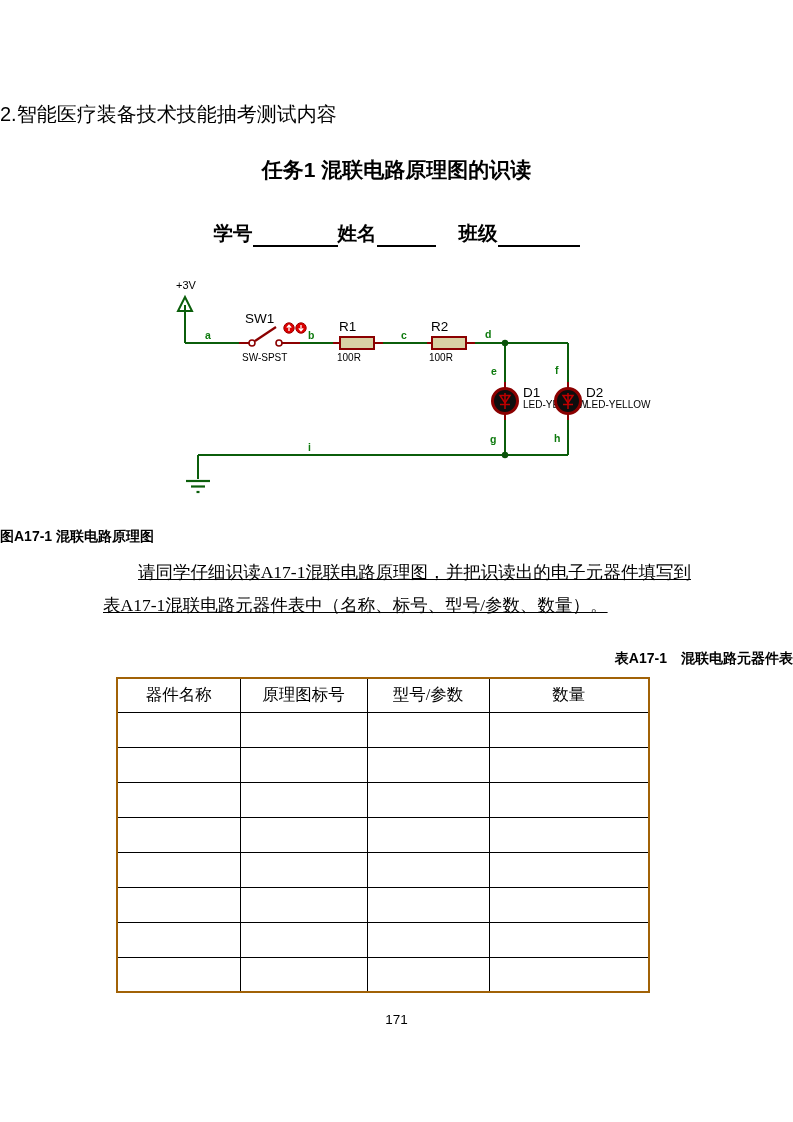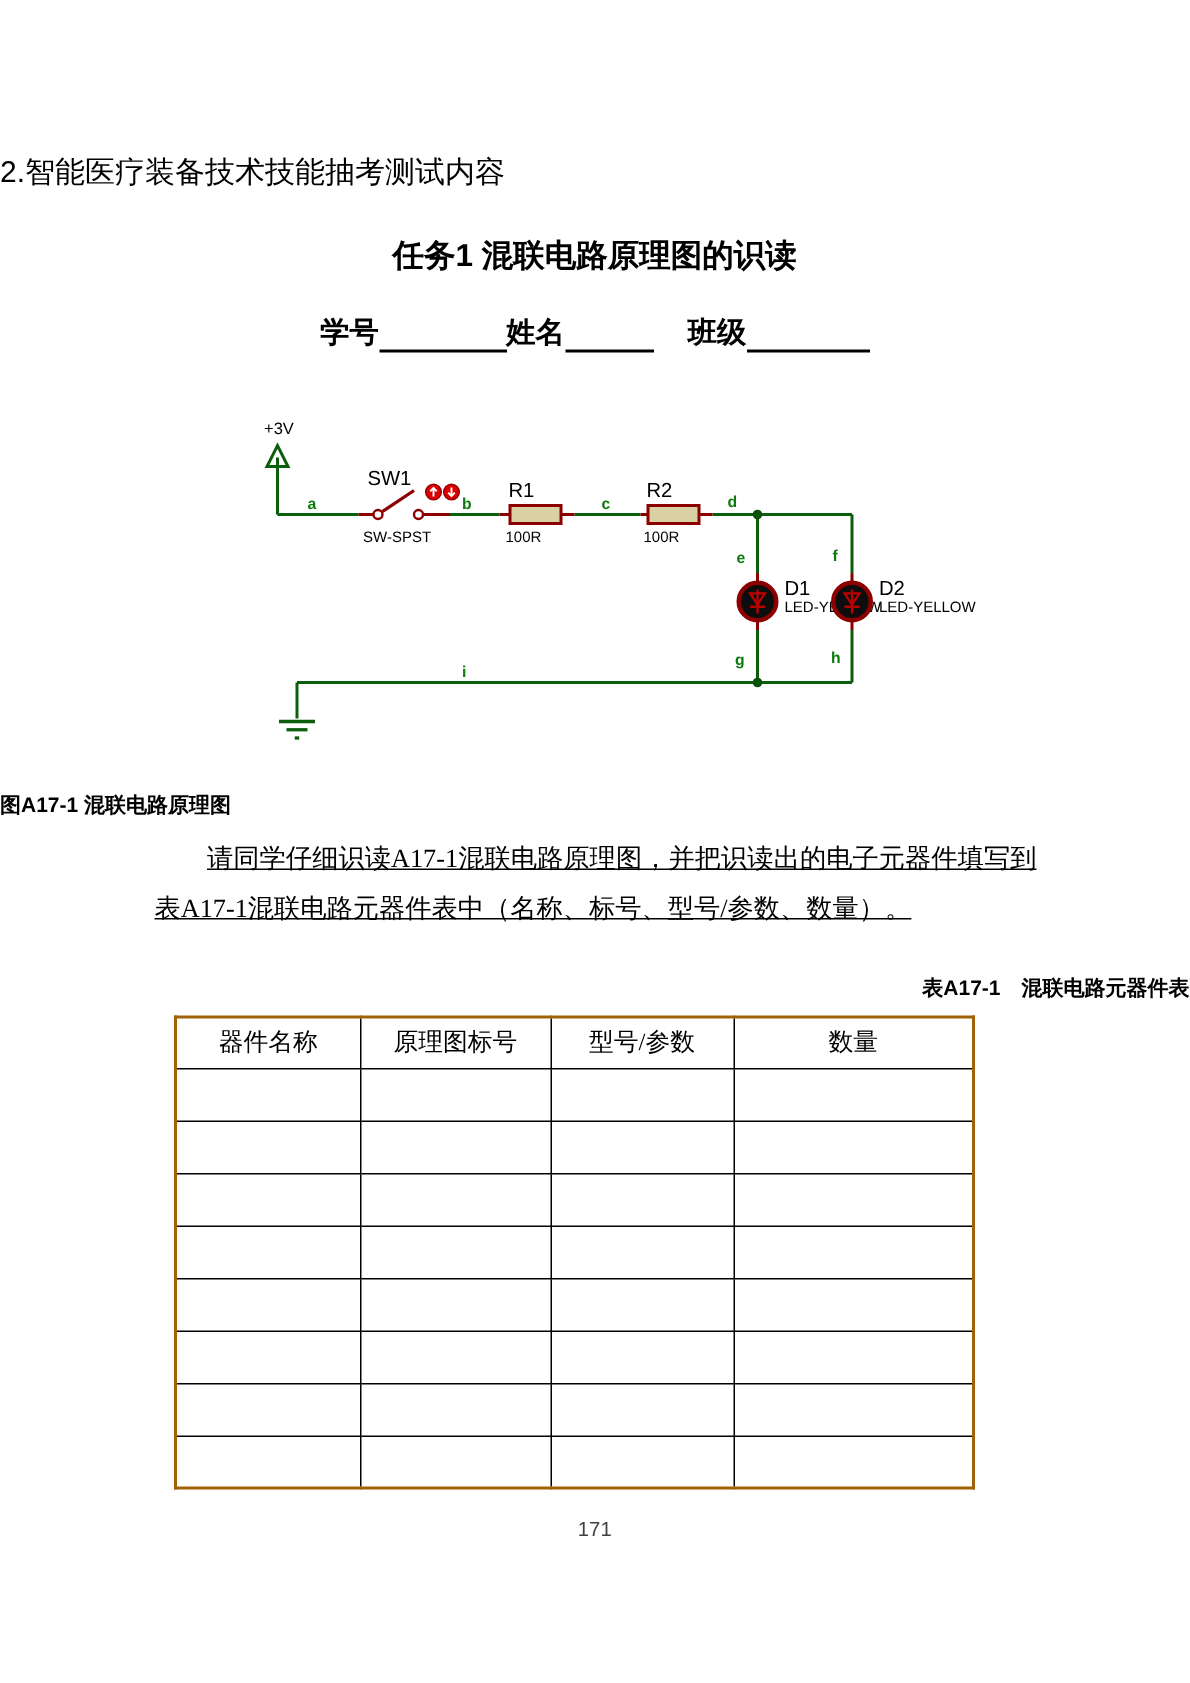--- a/index.html
+++ b/index.html
@@ -2,21 +2,21 @@
 <html><head>
 <meta charset="utf-8">
 <style>
   html,body{margin:0;padding:0;background:#fff;}
   .page{position:relative;width:793px;height:1122px;background:#ffffff;overflow:hidden;
         font-family:"Liberation Serif","DejaVu Serif",serif;color:#000;}
   .doc-title{position:absolute;top:101px;left:0;width:100%;margin:0;
              font-family:"Liberation Sans","DejaVu Sans",sans-serif;font-weight:normal;font-size:20px;}
   .task-title{position:absolute;top:156px;left:0;width:100%;text-align:center;margin:0;
              font-family:"Liberation Sans","DejaVu Sans",sans-serif;font-weight:bold;font-size:21px;}
-  .student-line{position:absolute;top:208px;left:0;width:100%;display:flex;justify-content:center;
+  .student-line{position:absolute;top:220px;left:0;width:100%;display:flex;justify-content:center;
              align-items:flex-end;font-family:"Liberation Sans","DejaVu Sans",sans-serif;
              font-weight:bold;font-size:19.5px;}
   .blank{display:inline-block;border-bottom:2.2px solid #000;height:22px;}
   .blank.w1{width:85px}.blank.w2{width:59px}.blank.w3{width:82px}
   .gap1{}.gap2{margin-left:23px}
   .circuit{position:absolute;left:0;top:0;width:793px;height:560px;pointer-events:none;}
   .circuit text{font-family:"Liberation Sans","DejaVu Sans",sans-serif;}
   .circuit .ref{font-size:13.5px;fill:#000;}
   .circuit .sub{font-size:10px;fill:#000;}
   .circuit .node{font-size:10.5px;font-weight:bold;fill:#0e7a0e;}
@@ -28,21 +28,21 @@
   .tbl-caption{position:absolute;top:650px;left:0;width:100%;text-align:right;
              font-family:"Liberation Sans","DejaVu Sans",sans-serif;font-weight:bold;font-size:14px;}
   table.components{position:absolute;top:677px;left:116px;width:532px;border-collapse:collapse;
              table-layout:fixed;border:2px solid #a16207;}
   table.components th,table.components td{border:1.5px solid #000;padding:0;}
   table.components thead tr{height:34px;}
   table.components th{font-family:"Liberation Serif","DejaVu Serif",serif;font-weight:normal;
              font-size:16.5px;text-align:center;vertical-align:middle;}
   table.components tbody tr{height:35px;}
   .page-number{position:absolute;top:1012px;left:0;width:100%;text-align:center;
-             font-family:"Liberation Sans","DejaVu Sans",sans-serif;font-size:13.5px;color:#404040;}
+             font-family:"Liberation Sans","DejaVu Sans",sans-serif;font-size:13.5px;color:#000000;}
 </style>
 </head>
 <body>
 
 <div class="page">
 
   <h1 class="doc-title">2.智能医疗装备技术技能抽考测试内容</h1>
   <h2 class="task-title">任务1 混联电路原理图的识读</h2>
 
   <div class="student-line">

